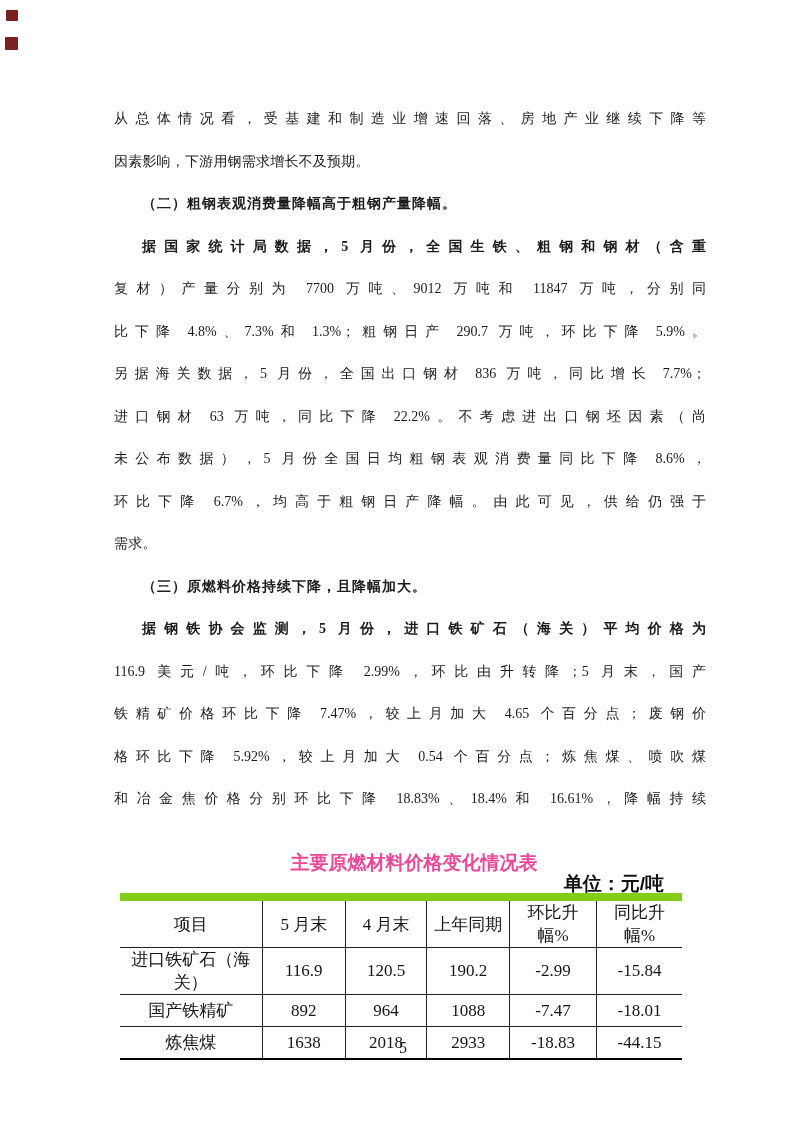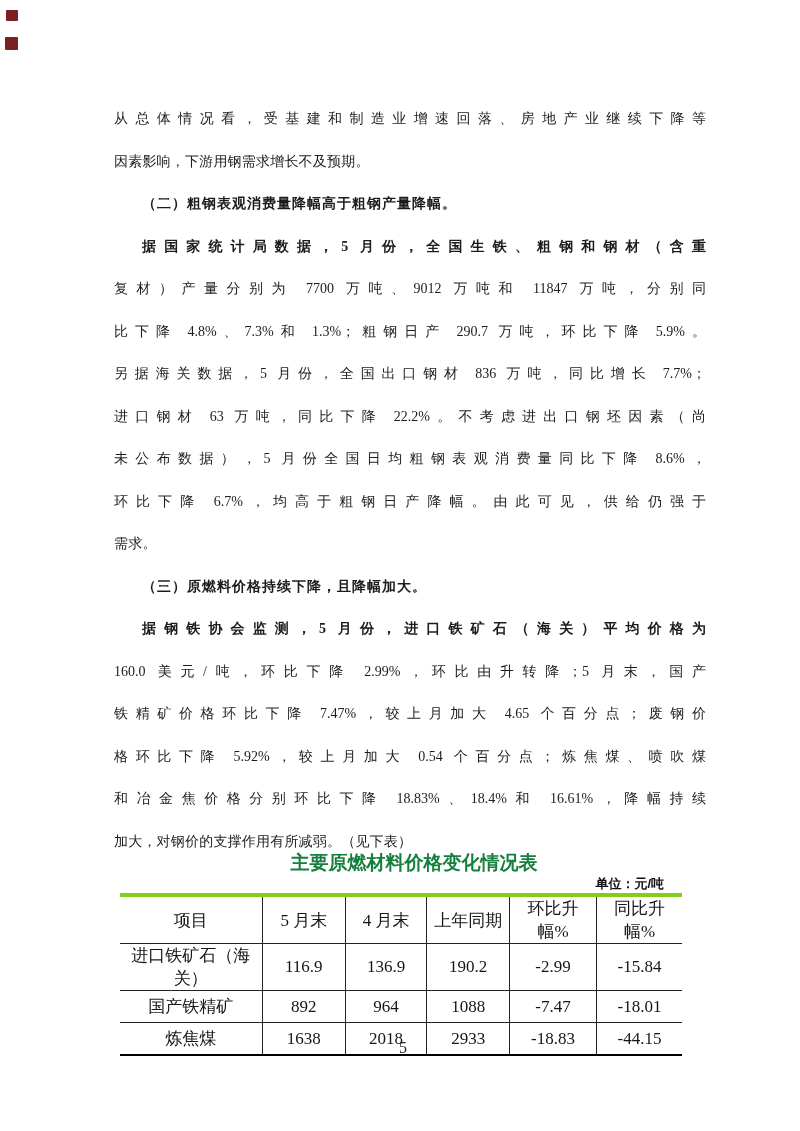--- a/index.html
+++ b/index.html
@@ -48,36 +48,36 @@
     top: 852px;
     width: 562px;
   }
   .table-title {
     font-family: "Liberation Sans", "DejaVu Sans", sans-serif;
     font-weight: bold;
     font-size: 19px;
     line-height: 22px;
     text-align: center;
     padding-left: 26px;
-    color: #15803d;
+    color: #ec4899;
   }
   .table-unit {
     font-family: "Liberation Sans", "DejaVu Sans", sans-serif;
     font-weight: bold;
-    font-size: 13px;
+    font-size: 19px;
     line-height: 19px;
     text-align: right;
     padding-right: 18px;
     color: #111;
   }
   table.price-table {
     width: 100%;
     border-collapse: collapse;
     table-layout: fixed;
-    border-top: 4px solid #84cc16;
+    border-top: 8px solid #84cc16;
     border-bottom: 2px solid #000;
   }
   table.price-table th, table.price-table td {
     font-weight: normal;
     font-size: 17px;
     text-align: center;
     vertical-align: middle;
     padding: 0 2px;
     border-right: 1px solid #222;
     color: #161616;
@@ -120,25 +120,24 @@
     <div class="line fill indent">据国家统计局数据，5 月份，全国生铁、粗钢和钢材（含重</div>
     <div class="line fill">复材）产量分别为 7700 万吨、9012 万吨和 11847 万吨，分别同</div>
     <div class="line fill">比下降 4.8%、7.3%和 1.3%；粗钢日产 290.7 万吨，环比下降 5.9%。</div>
     <div class="line fill">另据海关数据，5 月份，全国出口钢材 836 万吨，同比增长 7.7%；</div>
     <div class="line fill">进口钢材 63 万吨，同比下降 22.2%。不考虑进出口钢坯因素（尚</div>
     <div class="line fill">未公布数据），5 月份全国日均粗钢表观消费量同比下降 8.6%，</div>
     <div class="line fill">环比下降 6.7%，均高于粗钢日产降幅。由此可见，供给仍强于</div>
     <div class="line">需求。</div>
     <div class="line heading indent">（三）原燃料价格持续下降，且降幅加大。</div>
     <div class="line fill indent">据钢铁协会监测，5 月份，进口铁矿石（海关）平均价格为</div>
-    <div class="line fill">160.0 美元/吨，环比下降 2.99%，环比由升转降；5 月末，国产</div>
+    <div class="line fill">116.9 美元/吨，环比下降 2.99%，环比由升转降；5 月末，国产</div>
     <div class="line fill">铁精矿价格环比下降 7.47%，较上月加大 4.65 个百分点；废钢价</div>
     <div class="line fill">格环比下降 5.92%，较上月加大 0.54 个百分点；炼焦煤、喷吹煤</div>
     <div class="line fill">和冶金焦价格分别环比下降 18.83%、18.4%和 16.61%，降幅持续</div>
-    <div class="line">加大，对钢价的支撑作用有所减弱。（见下表）</div>
   </div>
 
   <div class="table-section">
     <div class="table-title">主要原燃材料价格变化情况表</div>
     <div class="table-unit">单位：元/吨</div>
     <table class="price-table">
       <colgroup>
         <col class="col-item">
           <col class="col-may">
           <col class="col-apr">
@@ -153,21 +152,21 @@
             <th>4 月末</th>
             <th>上年同期</th>
             <th>环比升幅%</th>
             <th>同比升幅%</th>
           </tr>
         </thead>
       <tbody>
           <tr class="data-row">
             <td>进口铁矿石（海关）</td>
             <td>116.9</td>
-            <td>136.9</td>
+            <td>120.5</td>
             <td>190.2</td>
             <td>-2.99</td>
             <td>-15.84</td>
           </tr>
           <tr class="data-row">
             <td>国产铁精矿</td>
             <td>892</td>
             <td>964</td>
             <td>1088</td>
             <td>-7.47</td>

